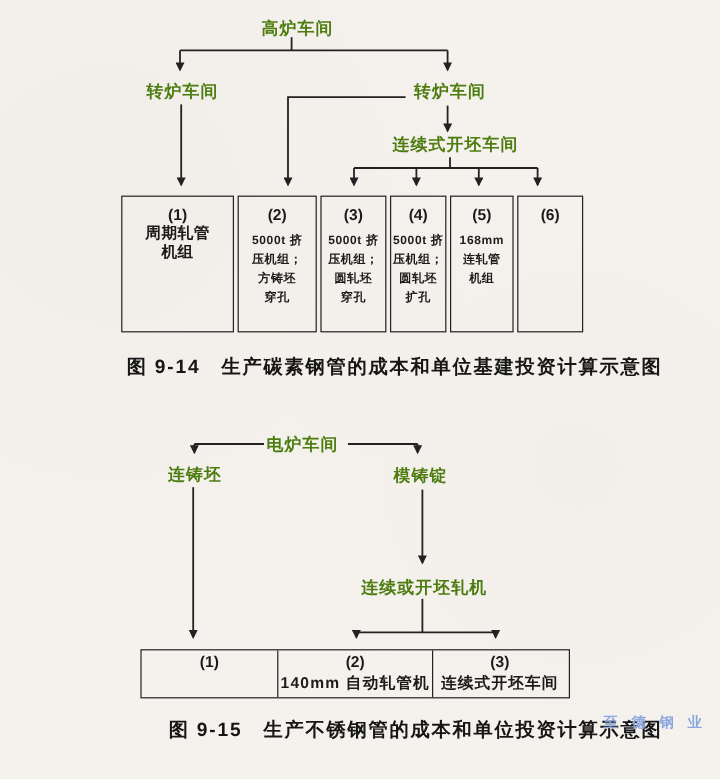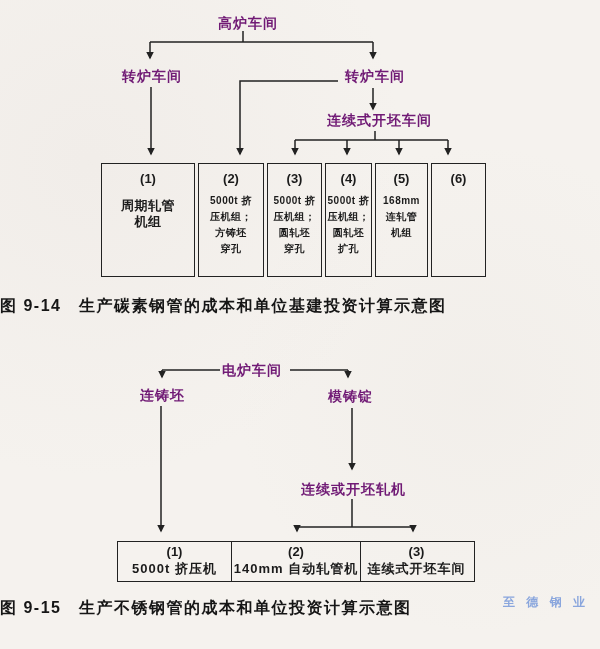--- a/index.html
+++ b/index.html
@@ -8,54 +8,54 @@
     background:#f5f2ee;
     background-image:
       radial-gradient(circle at 15% 25%, rgba(205,192,188,.10), transparent 45%),
       radial-gradient(circle at 80% 60%, rgba(205,198,190,.08), transparent 40%);
     font-family:"Liberation Sans","DejaVu Sans",sans-serif;
     color:#1b1b1b;
   }
   svg.connectors{position:absolute;left:0;top:0;width:600px;height:649px;}
   .node{
     position:absolute;font-size:14px;font-weight:600;letter-spacing:1px;
-    white-space:nowrap;color:#701a75;background:transparent;
+    white-space:nowrap;color:#4d7c0f;background:transparent;
   }
   
   .boxrow1{
     position:absolute;left:101px;top:163px;width:386px;height:114px;
     display:flex;gap:3px;
   }
   .tbox{
     box-sizing:border-box;border:1.6px solid #222;height:114px;
     text-align:center;overflow:hidden;flex:0 0 auto;
   }
   .tbox .num{font-size:13px;font-weight:600;margin-top:7px;}
   .tbox .lbl{
     font-size:10px;font-weight:600;line-height:16px;margin-top:7px;
     white-space:pre-line;letter-spacing:0.5px;
   }
   .w1{width:94px;} .w2{width:66px;} .w3{width:55px;}
   .w4{width:47px;} .w5{width:53px;} .w6{width:55px;}
-  .w1 .lbl{margin-top:12px;font-size:13px;}
+  .w1 .lbl{margin-top:0;font-size:13px;}
   
   .boxrow2{
     position:absolute;left:117px;top:541px;width:358px;height:41px;
     box-sizing:border-box;border:1.6px solid #222;display:flex;
   }
   .bbox{
     box-sizing:border-box;text-align:center;overflow:hidden;
     padding-top:1px;flex:0 0 auto;
   }
   .bbox + .bbox{border-left:1.6px solid #222;}
   .bbox .num{font-size:13px;font-weight:600;line-height:17px;}
   .bbox .lbl{font-size:13px;font-weight:600;line-height:18px;letter-spacing:1px;white-space:nowrap;}
   .b1{width:113px;} .b2{width:129px;} .b3{width:112px;}
   .caption{
-    position:absolute;left:0;width:552px;text-align:left;
+    position:absolute;left:0;width:552px;text-align:right;
     font-size:16px;font-weight:700;letter-spacing:1.5px;color:#161616;
     white-space:nowrap;
   }
   .cap1{top:296px;}
   .cap2{top:598px;}
   .watermark{
     position:absolute;left:494px;top:595px;width:104px;text-align:center;
     line-height:15px;white-space:nowrap;
   }
   .watermark .wm-name{font-size:12px;letter-spacing:4px;color:#8aa6dd;font-weight:600;}
@@ -151,21 +151,20 @@
 
 <div class="node" style="left:140px;top:387px;">连铸坯</div>
 
 <div class="node" style="left:328px;top:388px;text-align:center;">模铸锭</div>
 
 <div class="node" style="left:301px;top:481px;">连续或开坯轧机</div>
 
 <div class="boxrow2">
   <div class="bbox b1">
     <div class="num">(1)</div>
-    <div class="lbl">5000t 挤压机</div>
   </div>
   <div class="bbox b2">
     <div class="num">(2)</div>
     <div class="lbl">140mm 自动轧管机</div>
   </div>
   <div class="bbox b3">
     <div class="num">(3)</div>
     <div class="lbl">连续式开坯车间</div>
   </div>
 </div>

